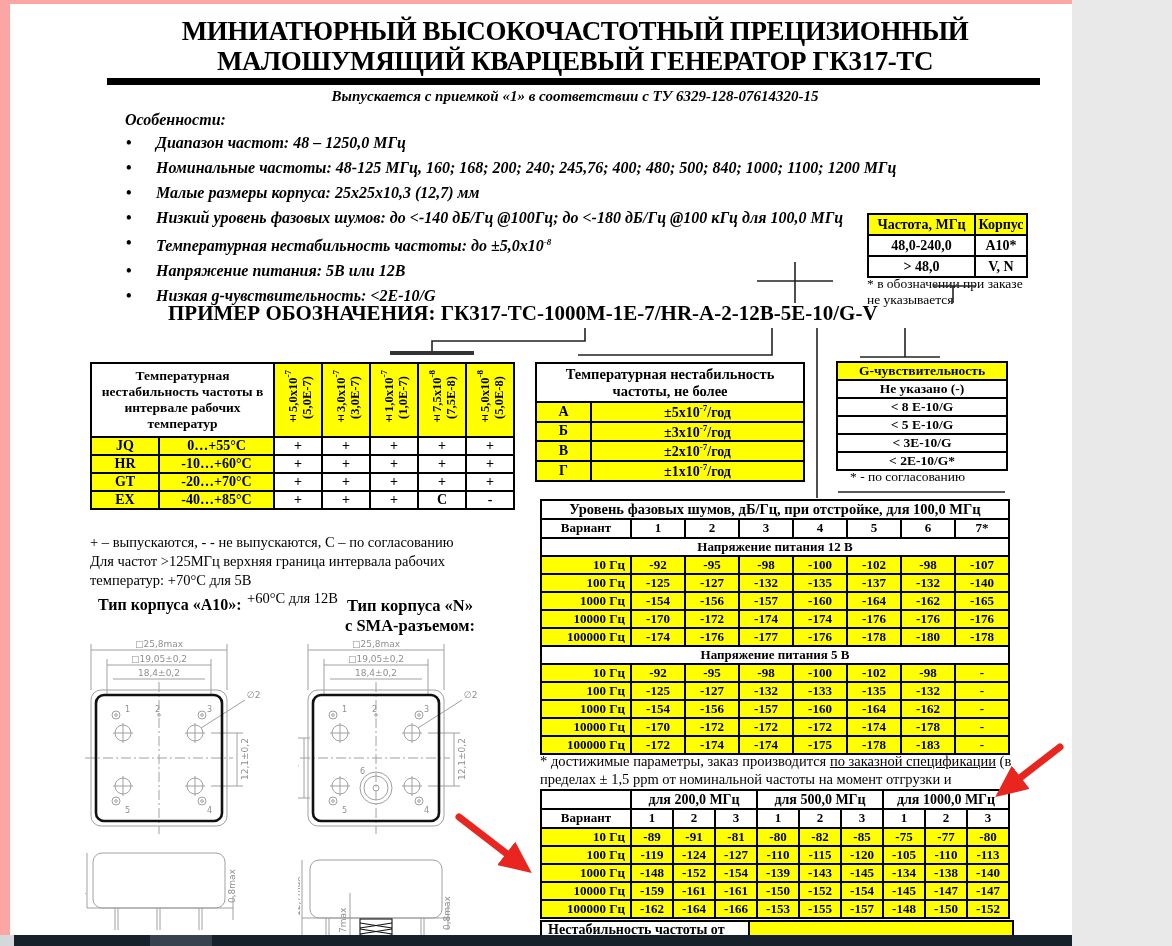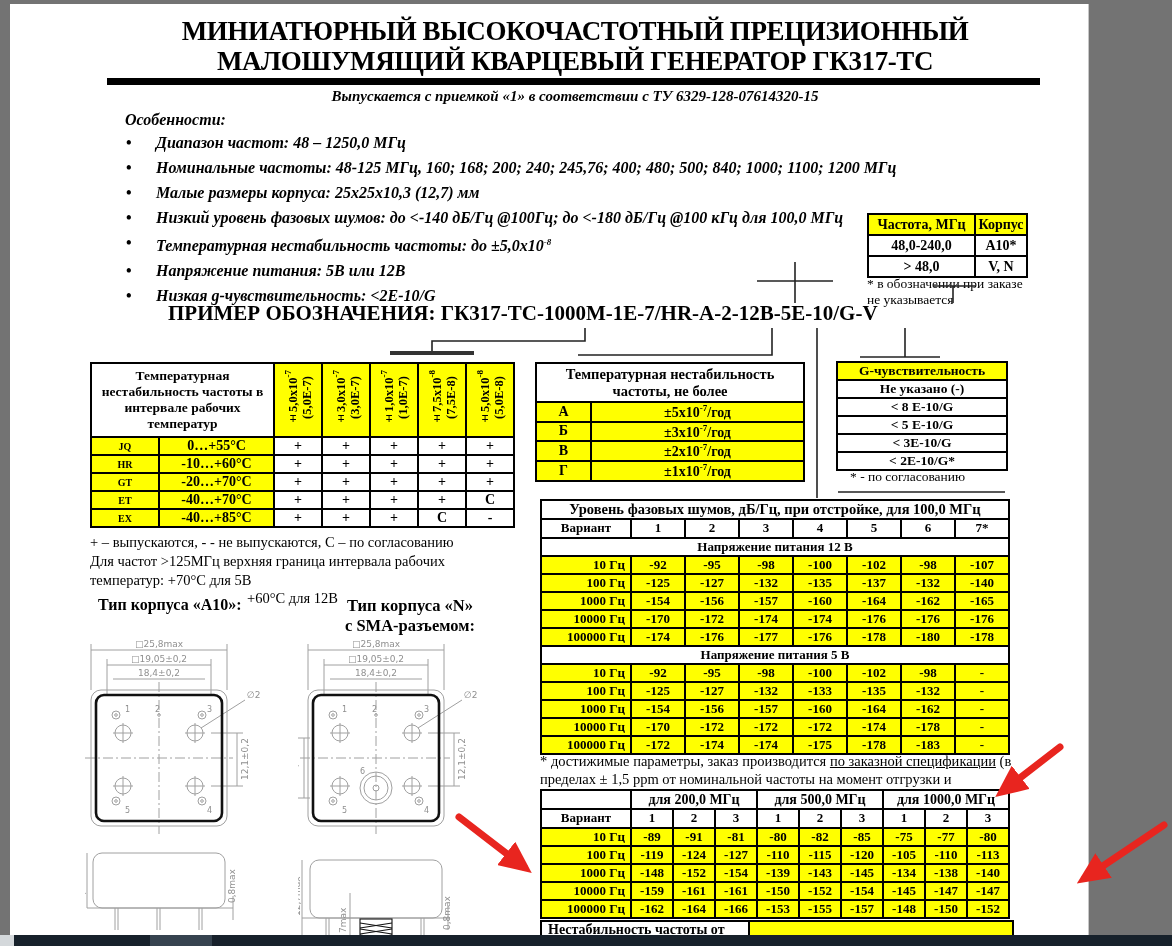--- a/index.html
+++ b/index.html
@@ -1,16 +1,16 @@
 <!DOCTYPE html>
 <html><head>
 <meta charset="utf-8">
 <style>
   html,body{margin:0;padding:0;background:#e9e9e9;font-family:"Liberation Serif",serif;color:#000;}
-  #screen{position:relative;width:1172px;height:946px;background:#737373;overflow:hidden;}
+  #screen{position:relative;width:1072px;height:946px;background:#fca5a5;overflow:hidden;}
   #pagebg{position:absolute;left:10px;top:4px;width:1078px;height:932px;background:#fff;}
   #pagebg-edge{position:absolute;left:1088px;top:4px;width:1px;height:932px;background:#c7c7c7;}
   .abs{position:absolute;}
   .b{font-weight:bold;}
   .bi{font-weight:bold;font-style:italic;}
   sup{font-size:9px;}
   
   .title-line{left:100px;width:950px;text-align:center;font-size:27px;font-weight:bold;letter-spacing:-0.4px;line-height:30px;}
   #rule{left:107px;top:78px;width:933px;height:7px;background:#000;}
   #subtitle{left:110px;top:88px;width:930px;text-align:center;font-size:15px;}
@@ -34,21 +34,21 @@
   #freqcase-table td{height:19px;font-size:14px;}
   #freqcase-note{left:867px;top:276px;font-size:13.5px;line-height:16px;}
   
   #example{left:168px;top:301px;font-size:21px;white-space:nowrap;}
   
   #temp-table{left:90px;top:362px;}
   .tt-head{background:#fff;font-size:13.5px;line-height:16px;padding:0 1px;margin-top:40px;}
   .tt-rot{height:72px;}
   .rot{writing-mode:vertical-rl;transform:rotate(180deg);display:inline-block;}
   .rot div{font-size:12.5px;font-weight:bold;line-height:14px;letter-spacing:0;}
-  .tt-code{height:15.5px;font-size:10px;margin-top:44px;}
+  .tt-code{height:15.5px;font-size:14px;margin-top:44px;}
   .tt-range{font-size:14px;}
   .tt-mark{background:#fff;font-size:14px;}
   #temp-notes{left:90px;top:533px;font-size:14.5px;line-height:19px;font-weight:normal;}
   #temp-note4{left:247px;top:590px;font-size:14.5px;}
   
   #case-a10-label{left:98px;top:596px;font-size:16px;}
   #case-n-label{left:318px;top:596px;width:184px;text-align:center;font-size:16.5px;line-height:20px;}
   
   #lt-table{left:535px;top:362px;}
   .lt-title{background:#fff;font-size:14.5px;line-height:17px;height:37px;}
@@ -189,29 +189,20 @@
           <td class="tt-mark">+</td>
         </tr>
         <tr>
           <td class="tt-code yellow">GT</td>
           <td class="tt-range yellow">-20…+70°С</td>
           <td class="tt-mark">+</td>
           <td class="tt-mark">+</td>
           <td class="tt-mark">+</td>
           <td class="tt-mark">+</td>
           <td class="tt-mark">+</td>
-        </tr>
-        <tr>
-          <td class="tt-code yellow">ET</td>
-          <td class="tt-range yellow">-40…+70°С</td>
-          <td class="tt-mark">+</td>
-          <td class="tt-mark">+</td>
-          <td class="tt-mark">+</td>
-          <td class="tt-mark">+</td>
-          <td class="tt-mark">С</td>
         </tr>
         <tr>
           <td class="tt-code yellow">EX</td>
           <td class="tt-range yellow">-40…+85°С</td>
           <td class="tt-mark">+</td>
           <td class="tt-mark">+</td>
           <td class="tt-mark">+</td>
           <td class="tt-mark">С</td>
           <td class="tt-mark">-</td>
         </tr>

